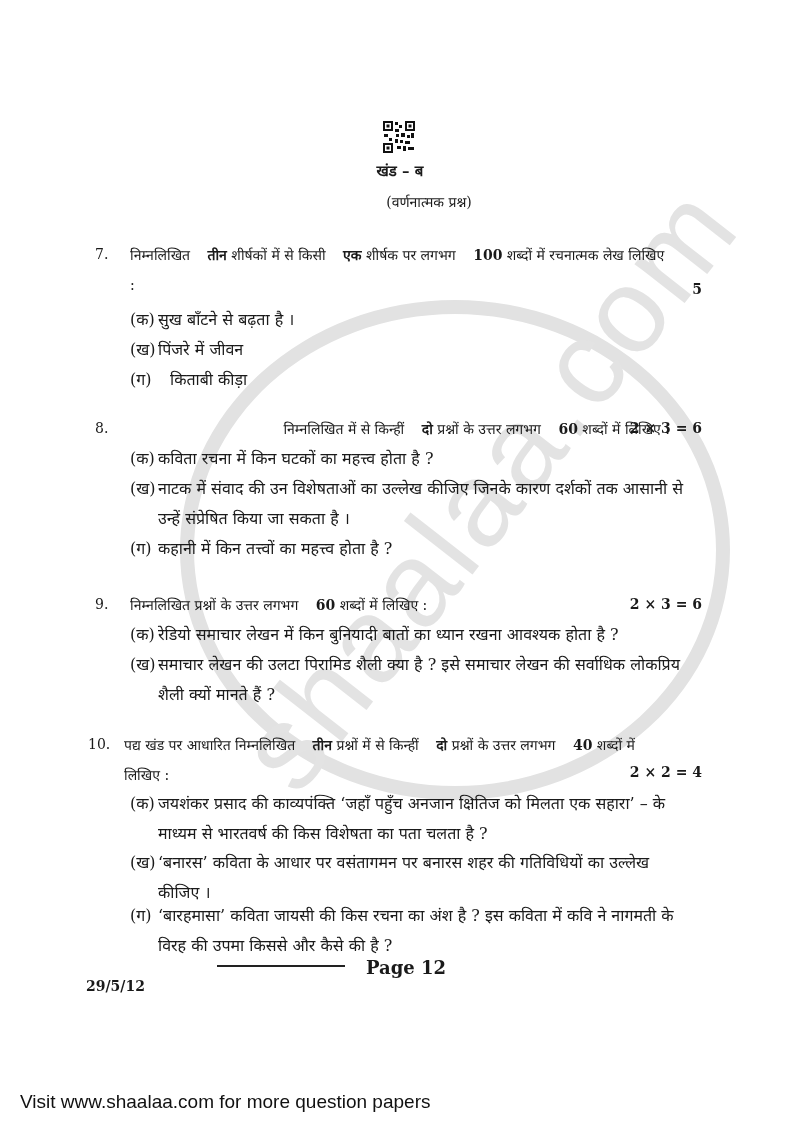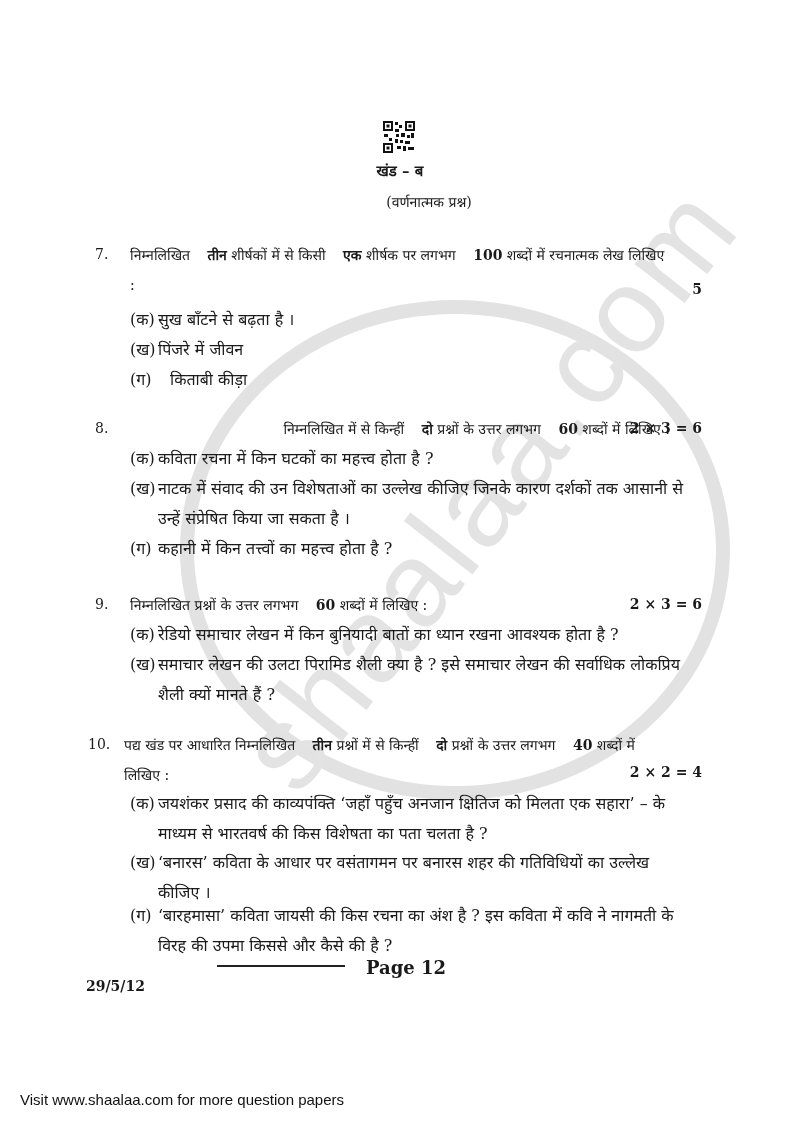--- a/index.html
+++ b/index.html
@@ -21,21 +21,21 @@
   .qtext { position: absolute; left: 130px; width: 540px; line-height: 30px; }
   .marks { position: absolute; right: 98px; font-weight: bold; }
   .opt { position: absolute; left: 130px; width: 540px; line-height: 30px; }
   .opt .lbl { position: absolute; left: 0; }
   .opt .txt { position: absolute; left: 28px; width: 530px; }
   b { font-weight: bold; margin-left: 13px; }
   .footer-code { position: absolute; left: 86px; top: 978px; font-weight: bold; font-size: 14px; }
   .footer-line { position: absolute; left: 217px; top: 965px; width: 128px; height: 2px; background: #222; }
   .footer-page { position: absolute; left: 366px; top: 957px; font-weight: bold; font-size: 18px; }
   .visit { position: absolute; left: 20px; top: 1091px; font-family: "Liberation Sans", sans-serif;
-         font-size: 15px; color: #111; }
+         font-size: 19px; color: #111; }
 </style>
 </head>
 <body>
 
 <div class="watermark-ring"></div>
 <div class="watermark-text">shaalaa.com</div>
 
 <div class="content">
 
   <svg class="qr" viewBox="0 0 32 32">

